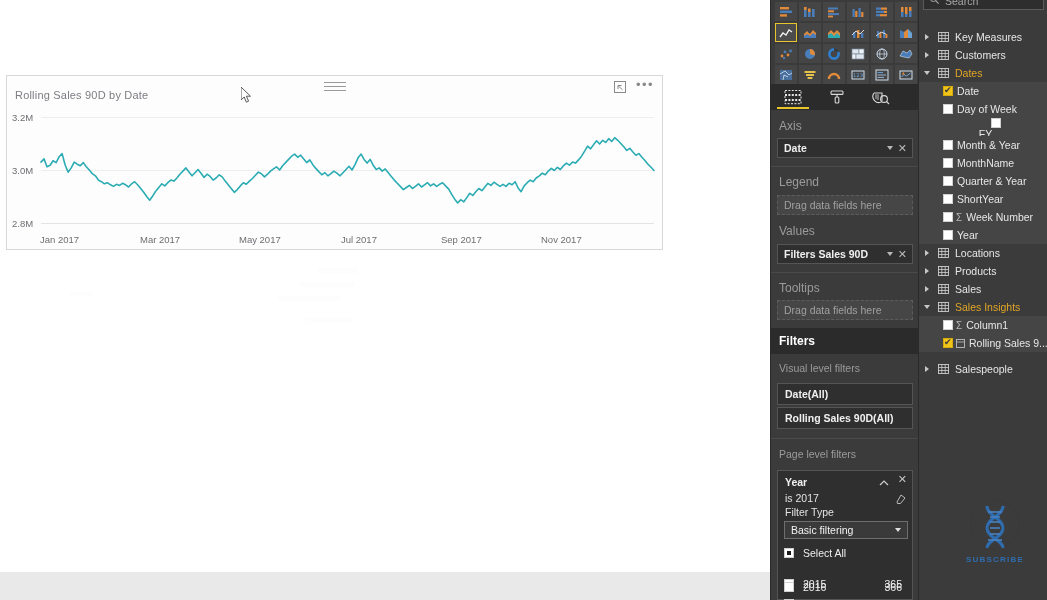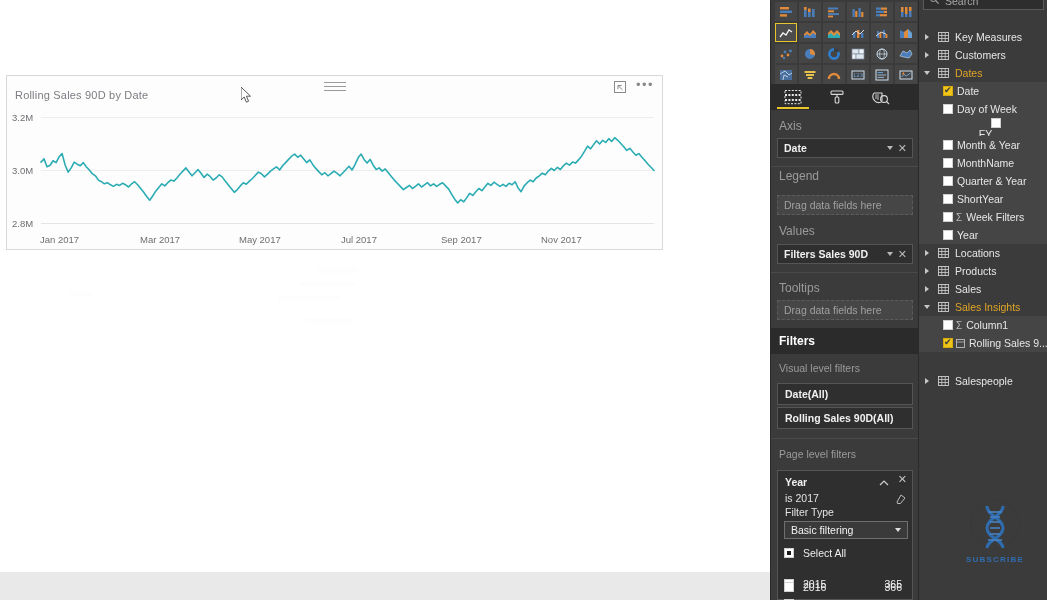--- a/index.html
+++ b/index.html
@@ -599,21 +599,21 @@
     </div>
 
     <div class="well-label" style="top:119px;">Axis</div>
     <div class="well-box filled" style="top:138px;">
       <span class="well-text">Date</span>
       <span class="well-caret"></span>
       <span class="well-x">✕</span>
     </div>
     <div class="well-sep" style="top:166px;"></div>
 
-    <div class="well-label" style="top:169px;">Legend</div>
+    <div class="well-label" style="top:175px;">Legend</div>
     <div class="well-box empty" style="top:195px;">
       <span class="well-placeholder">Drag data fields here</span>
     </div>
 
     <div class="well-label" style="top:224px;">Values</div>
     <div class="well-box filled" style="top:244px;">
       <span class="well-text">Filters Sales 90D</span>
       <span class="well-caret"></span>
       <span class="well-x">✕</span>
     </div>
@@ -761,21 +761,21 @@
           <span class="f-cbx"></span>
           <span class="f-name">Quarter &amp; Year</span>
         </div>
         <div class="f-row child" style="top: 190px;">
           <span class="f-cbx"></span>
           <span class="f-name">ShortYear</span>
         </div>
         <div class="f-row child" style="top: 208px;">
           <span class="f-cbx"></span>
           <span class="f-sigma">Σ</span>
-          <span class="f-name">Week Filters</span>
+          <span class="f-name">Week Number</span>
         </div>
         <div class="f-row child" style="top: 226px;">
           <span class="f-cbx"></span>
           <span class="f-name">Year</span>
         </div>
         <div class="f-row" style="top: 244px;">
           <span class="f-arrow">
             <span class="tri-r"></span>
           </span>
           <span class="f-tblicon">
@@ -842,21 +842,21 @@
         <div class="f-row child" style="top: 334px;">
           <span class="f-cbx checked"></span>
           <span class="f-measicon">
             <svg width="9" height="9">
               <rect x="0.5" y="0.5" width="8" height="8" fill="none" stroke="#bdbdbd" stroke-width="0.9"></rect>
               <line x1="0.5" y1="3" x2="8.5" y2="3" stroke="#bdbdbd" stroke-width="0.8"></line>
             </svg>
           </span>
           <span class="f-name">Rolling Sales 9...</span>
         </div>
-        <div class="f-row" style="top: 372px; align-items: center;">
+        <div class="f-row" style="top: 360px; align-items: center;">
           <span class="f-arrow">
             <span class="tri-r"></span>
           </span>
           <span class="f-tblicon">
             <svg width="11" height="10">
               <rect x="0.5" y="0.5" width="10" height="9" fill="none" stroke="#cfcfcf" stroke-width="0.9"></rect>
               <line x1="0.5" y1="3.5" x2="10.5" y2="3.5" stroke="#cfcfcf" stroke-width="0.8"></line>
               <line x1="0.5" y1="6.5" x2="10.5" y2="6.5" stroke="#cfcfcf" stroke-width="0.8"></line>
               <line x1="3.8" y1="0.5" x2="3.8" y2="9.5" stroke="#cfcfcf" stroke-width="0.8"></line>
               <line x1="7.2" y1="0.5" x2="7.2" y2="9.5" stroke="#cfcfcf" stroke-width="0.8"></line>

